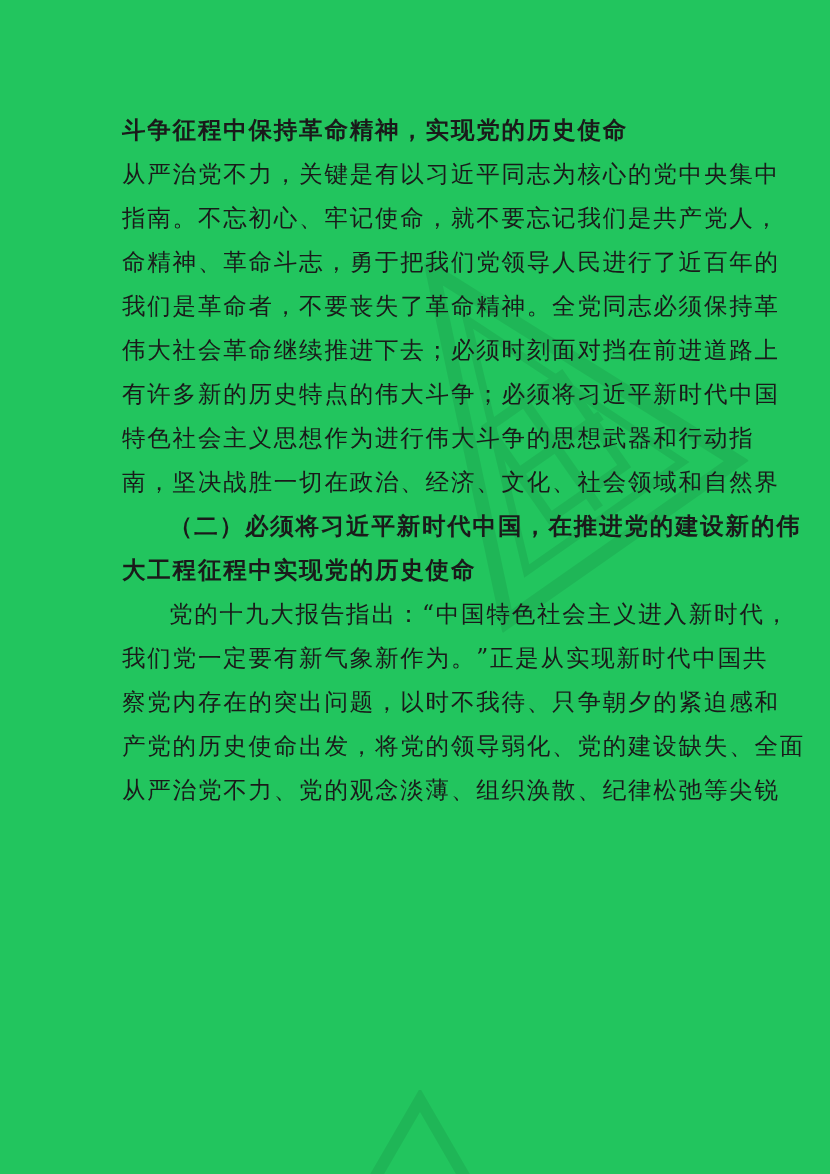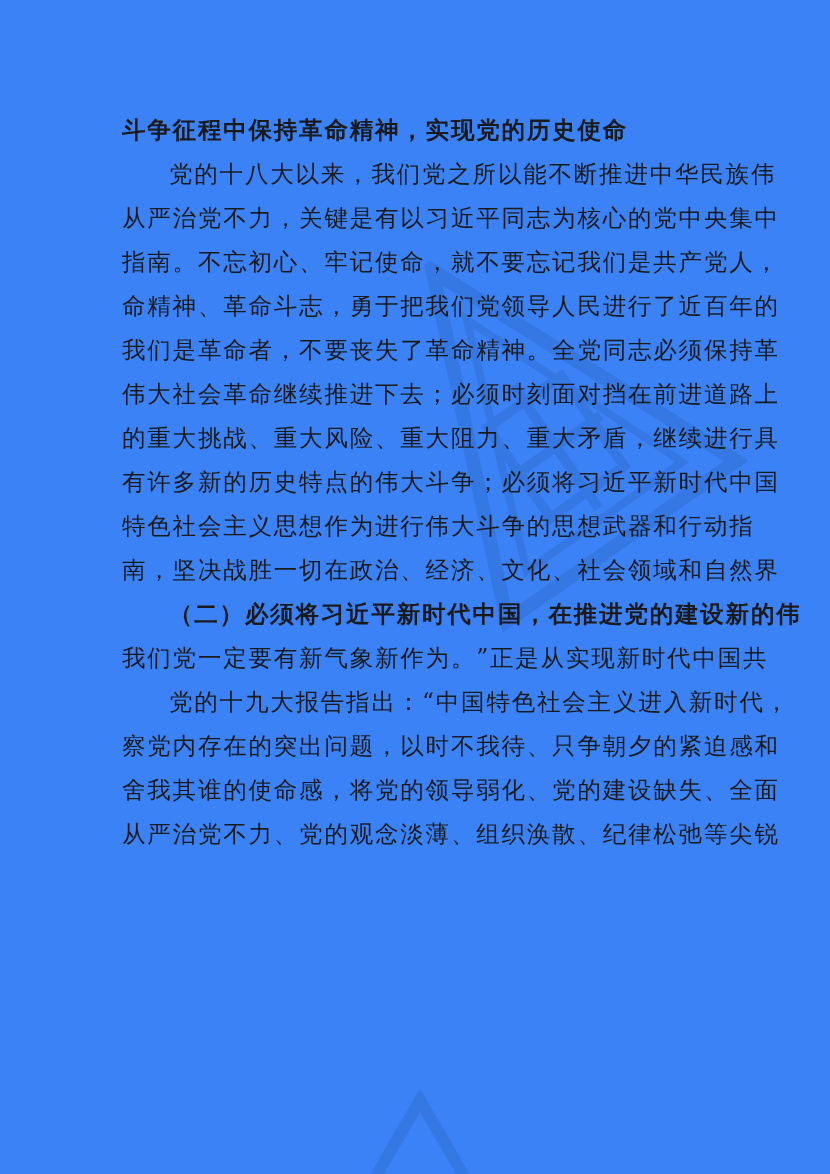--- a/index.html
+++ b/index.html
@@ -13,21 +13,21 @@
       position: relative;
       overflow: hidden;
       font-family: "DejaVu Serif", "Liberation Serif", serif;
       color: #1a1a1a;
     }
     .page {
       position: absolute;
       left: 0; top: 0;
       width: 830px;
       height: 1174px;
-      background: #3b82f6;
+      background: #22c55e;
     }
     .watermark {
       position: absolute;
       pointer-events: none;
       opacity: 0.07;
     }
     .wm-1 { left: 380px; top: 230px; width: 300px; height: 360px; transform: rotate(-35deg); }
     .wm-2 { left: 300px; top: 1090px; width: 240px; height: 200px; }
     .text-column {
       position: absolute;
@@ -59,30 +59,29 @@
   </svg>
 
   <svg class="watermark wm-2" viewBox="0 0 240 200">
     <polygon points="120,10 230,200 10,200" fill="none" stroke="#000" stroke-width="12"></polygon>
     <line x1="100" y1="120" x2="140" y2="160" stroke="#000" stroke-width="10"></line>
     <line x1="140" y1="120" x2="100" y2="160" stroke="#000" stroke-width="10"></line>
   </svg>
 
   <div class="text-column">
     <div class="line bold">斗争征程中保持革命精神，实现党的历史使命</div>
-    <div class="line indent">党的十八大以来，我们党之所以能不断推进中华民族伟</div>
     <div class="line">从严治党不力，关键是有以习近平同志为核心的党中央集中</div>
     <div class="line">指南。不忘初心、牢记使命，就不要忘记我们是共产党人，</div>
     <div class="line">命精神、革命斗志，勇于把我们党领导人民进行了近百年的</div>
     <div class="line">我们是革命者，不要丧失了革命精神。全党同志必须保持革</div>
     <div class="line">伟大社会革命继续推进下去；必须时刻面对挡在前进道路上</div>
-    <div class="line">的重大挑战、重大风险、重大阻力、重大矛盾，继续进行具</div>
     <div class="line">有许多新的历史特点的伟大斗争；必须将习近平新时代中国</div>
     <div class="line">特色社会主义思想作为进行伟大斗争的思想武器和行动指</div>
     <div class="line">南，坚决战胜一切在政治、经济、文化、社会领域和自然界</div>
     <div class="line indent bold">（二）必须将习近平新时代中国，在推进党的建设新的伟</div>
+    <div class="line bold">大工程征程中实现党的历史使命</div>
+    <div class="line indent">党的十九大报告指出：“中国特色社会主义进入新时代，</div>
     <div class="line">我们党一定要有新气象新作为。”正是从实现新时代中国共</div>
-    <div class="line indent">党的十九大报告指出：“中国特色社会主义进入新时代，</div>
     <div class="line">察党内存在的突出问题，以时不我待、只争朝夕的紧迫感和</div>
-    <div class="line">舍我其谁的使命感，将党的领导弱化、党的建设缺失、全面</div>
+    <div class="line">产党的历史使命出发，将党的领导弱化、党的建设缺失、全面</div>
     <div class="line">从严治党不力、党的观念淡薄、组织涣散、纪律松弛等尖锐</div>
   </div>
 </div>
 
 </body></html>

